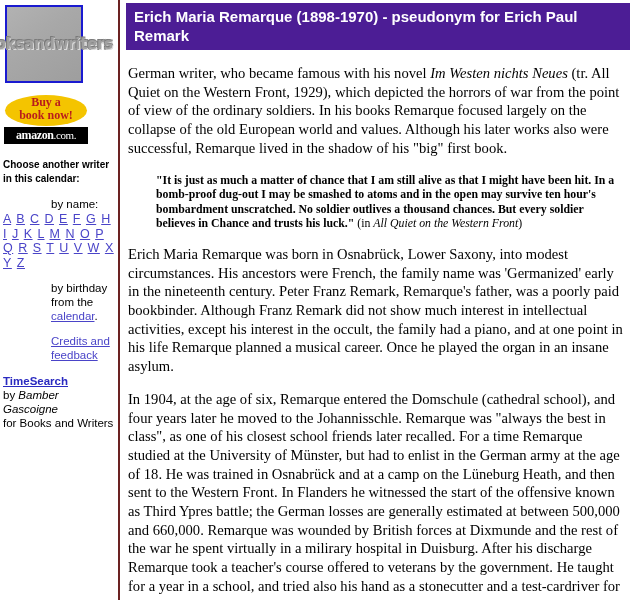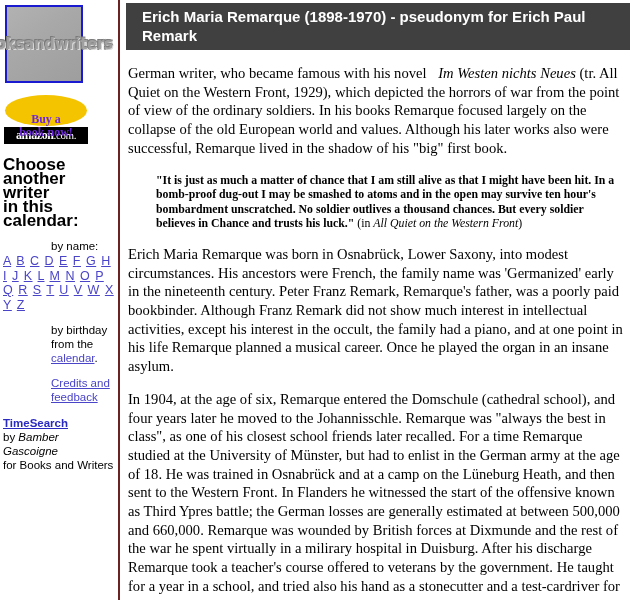--- a/index.html
+++ b/index.html
@@ -75,46 +75,46 @@
   .amz-oval {
     position: absolute;
     left: 1px; top: 1px;
     width: 82px;
     height: 31px;
     background: #f4c400;
     border-radius: 50% / 50%;
   }
   .amz-oval-txt {
     position: absolute;
-    left: 0; top: 19px;
+    left: 0; top: 2px;
     width: 84px;
     text-align: center;
     font-family: "Liberation Serif", serif;
     font-weight: bold;
     font-size: 12px;
     line-height: 13px;
-    color: #6d28d9;
+    color: #b91c1c;
   }
   .amz-bar {
     width: 84px;
     height: 17px;
     background: #000;
     color: #fff;
     font-family: Liberation Serif, serif;
     font-size: 12px;
     font-weight: bold;
     line-height: 17px;
     text-align: center;
     letter-spacing: -0.4px;
   }
   .amz-bar .dotcom { font-weight: normal; font-size: 11px; }
 
   .side-h {
     font-weight: bold;
-    font-size: 17px;
+    font-size: 10px;
     line-height: 14px;
     margin: 14px 0 0 0;
   }
   .side-p {
     margin: 11px 0 0 0;
     font-size: 11.5px;
     line-height: 14px;
     padding-left: 48px;
   }
 
@@ -153,43 +153,43 @@
   }
 
   
   .content {
     flex: 1;
     padding: 0;
     overflow: hidden;
   }
 
   .title-bar {
-    background: #404040;
+    background: #4c1d95;
     color: #ffffff;
     font-family: "Liberation Sans", "DejaVu Sans", sans-serif;
     font-weight: bold;
     font-size: 15px;
     line-height: 19px;
-    padding: 4px 6px 5px 16px;
+    padding: 4px 6px 5px 8px;
     margin: 3px 0 0 6px;
   }
 
   .body-col {
     padding: 0 2px 0 8px;
   }
 
   p.body {
     font-family: "Liberation Serif", "DejaVu Serif", serif;
     font-size: 14.6px;
     line-height: 18.7px;
     text-align: left;
     margin: 14px 0 0 0;
     color: #000;
   }
-  p.body i { font-style: italic; margin-left: 8px; }
+  p.body i { font-style: italic; }
 
   blockquote.quote {
     margin: 15px 8px 0 28px;
     padding: 0;
     font-family: "Liberation Serif", "DejaVu Serif", serif;
     font-weight: bold;
     font-size: 11.8px;
     line-height: 14.6px;
     color: #000;
   }

